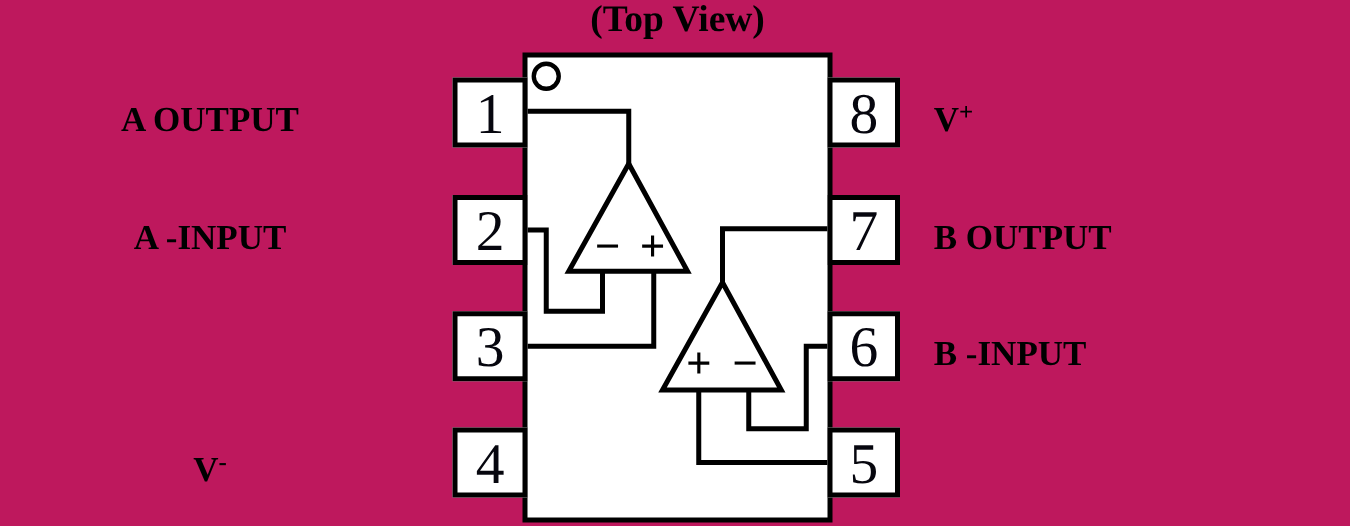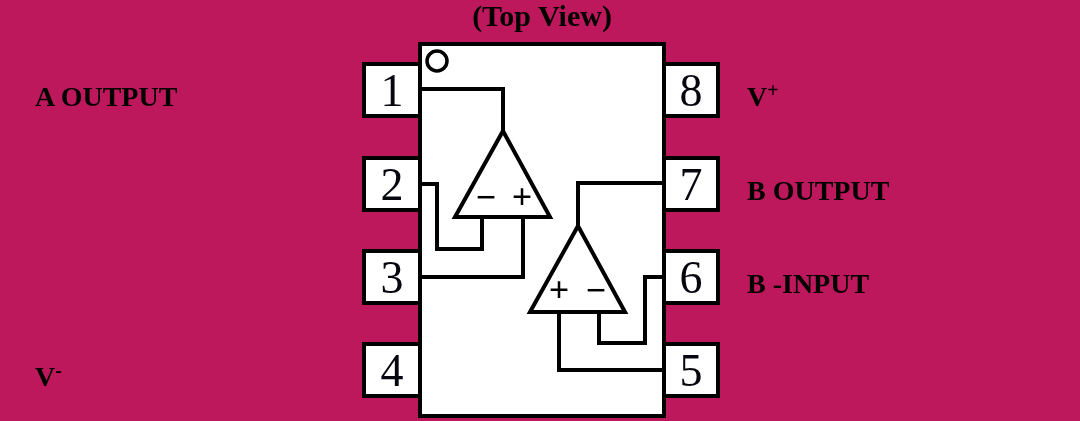--- a/index.html
+++ b/index.html
@@ -31,21 +31,21 @@
     z-index: 2;
   }
   .pinbox.right { width: 58px; }
   .pinlabel {
     position: absolute;
     height: 56px; line-height: 56px;
     font-size: 28px; font-weight: bold; color: #000;
     white-space: nowrap;
     z-index: 3;
   }
-  .pinlabel.left  { width: 330px; text-align: left; right: 715px; }
+  .pinlabel.left  { width: 330px; text-align: center; right: 747px; }
   .pinlabel.right { left: 747px; }
   .pinlabel .sup { font-size: 20px; vertical-align: 9px; letter-spacing: 0; }
   .opsign {
     position: absolute;
     font-size: 36px; font-weight: bold; color: #000;
     transform: translate(-50%, -50%);
     z-index: 3;
     line-height: 1;
   }
   .row0 { top: 62px; }
@@ -105,20 +105,23 @@
   <div class="pinbox right row2" style="left:662px;">
     <span>6</span>
   </div>
   <div class="pinbox right row3" style="left:662px;">
     <span>5</span>
   </div>
 
   <div class="pinlabel left row0">
     <span>A OUTPUT</span><span class="sup"></span>
   </div>
+  <div class="pinlabel left row1">
+    <span>A -INPUT</span><span class="sup"></span>
+  </div>
   <div class="pinlabel left row3">
     <span>V</span><span class="sup">-</span>
   </div>
 
   <div class="pinlabel right row0">
     <span>V</span><span class="sup">+</span>
   </div>
   <div class="pinlabel right row2">
     <span>B -INPUT</span><span class="sup"></span>
   </div>

